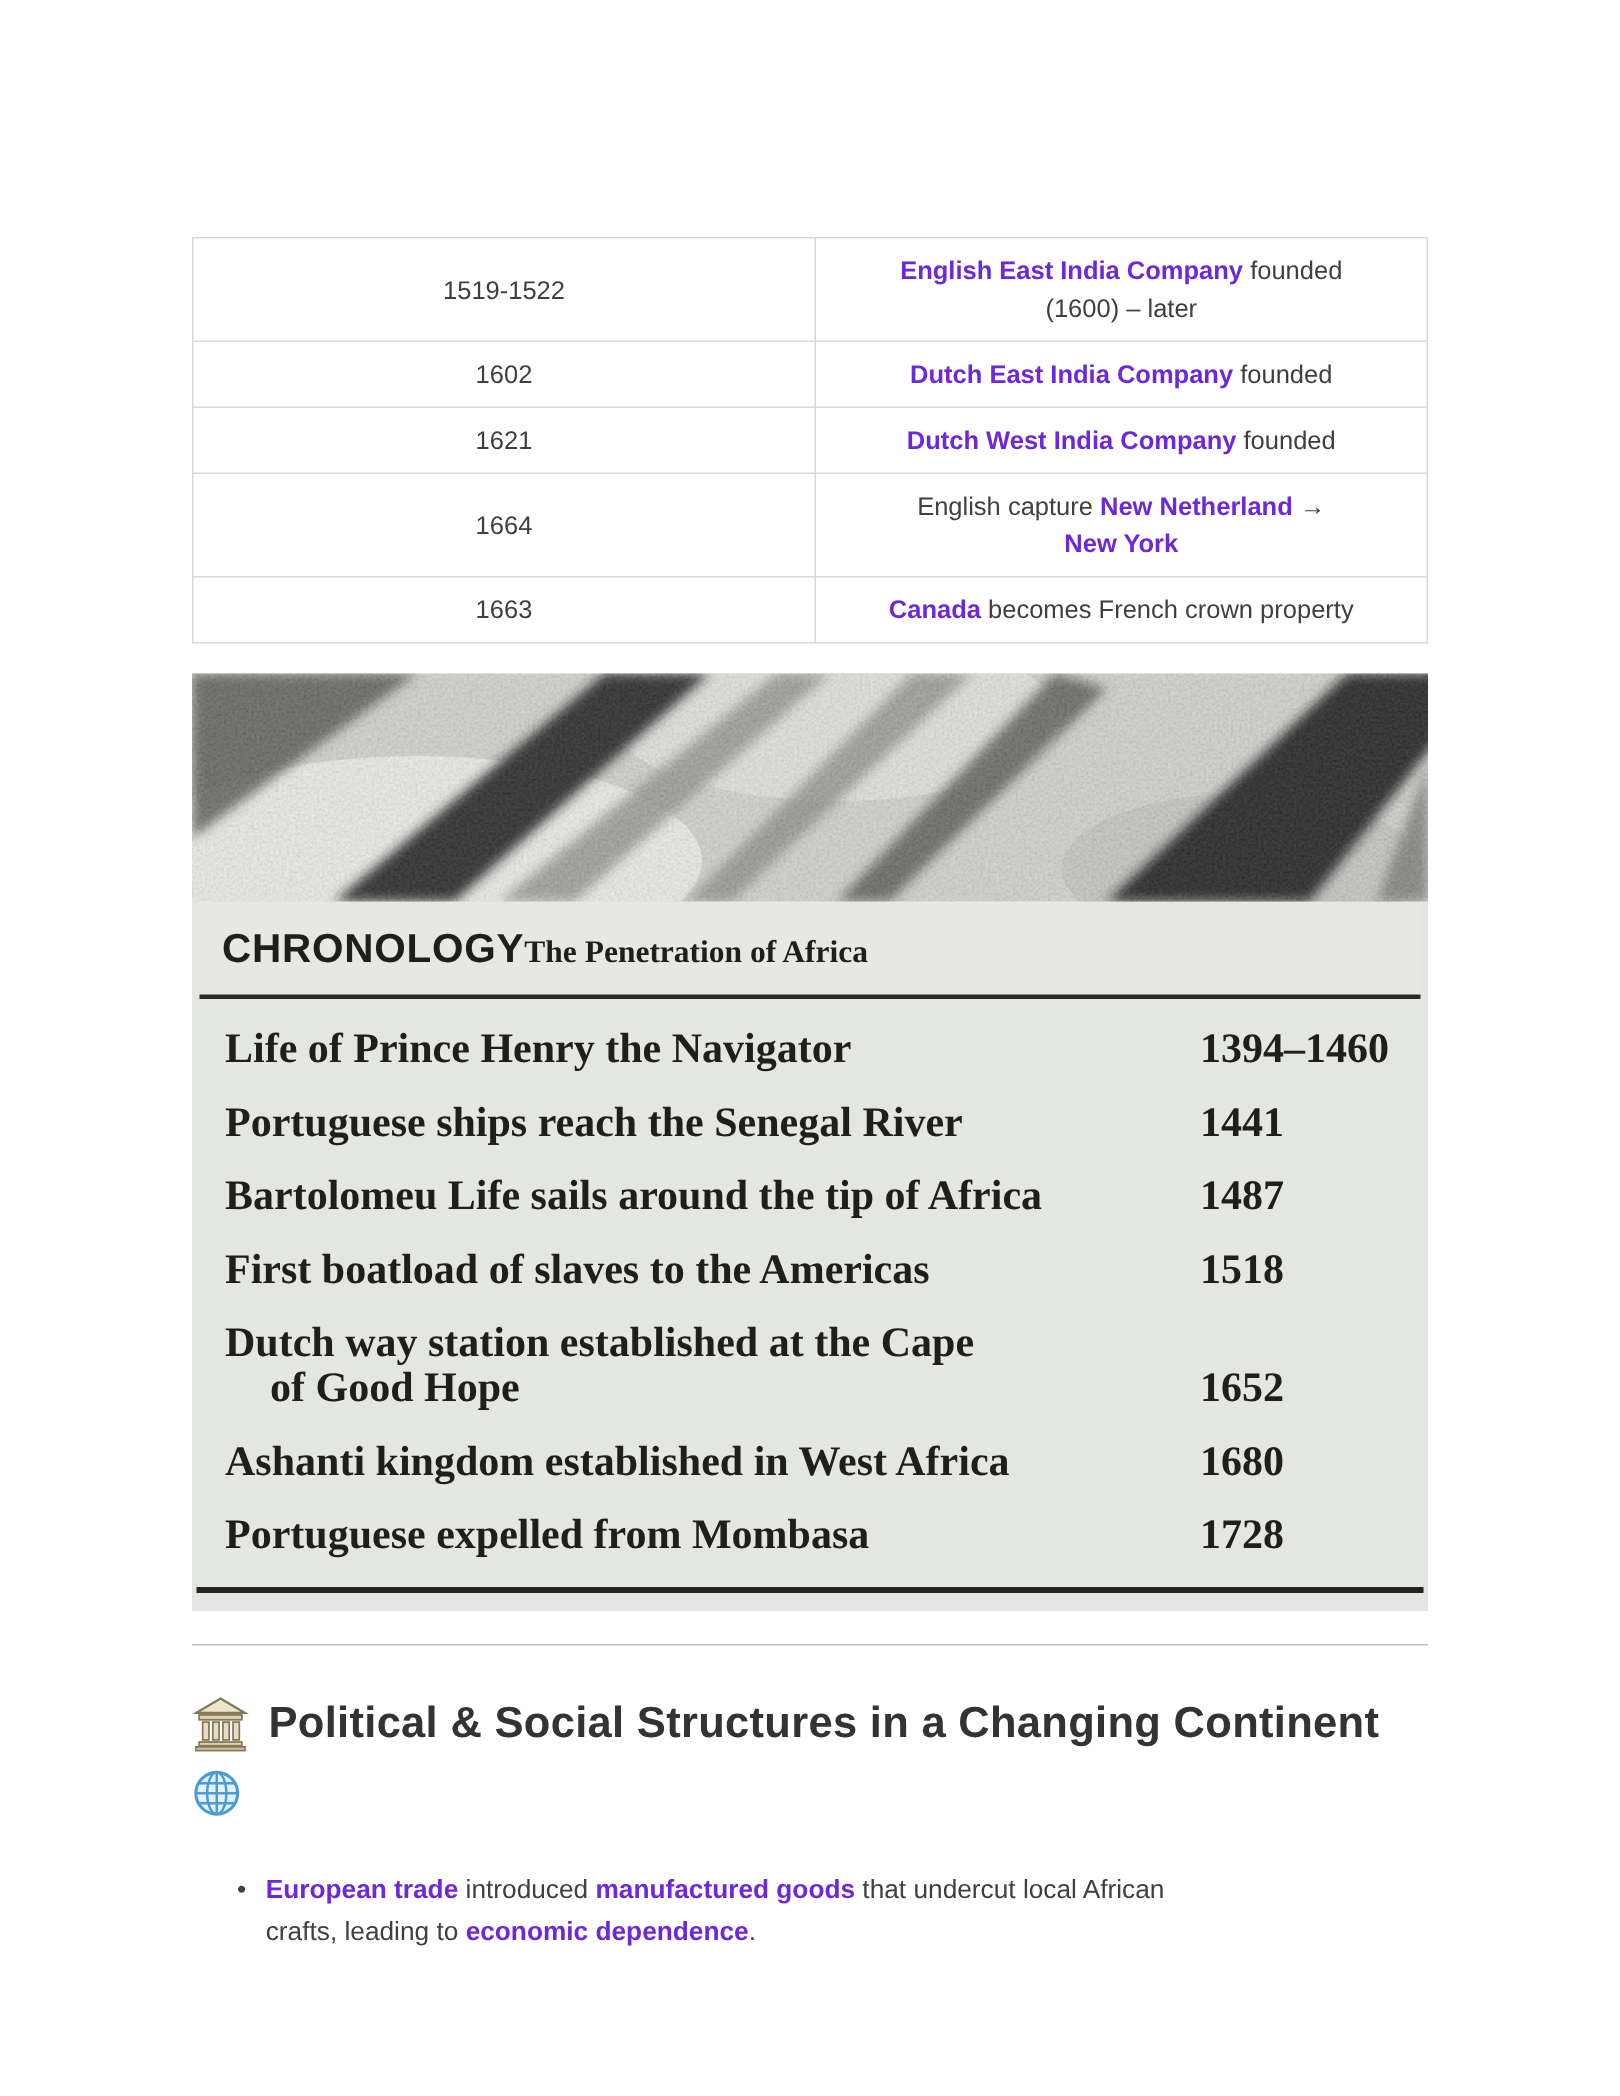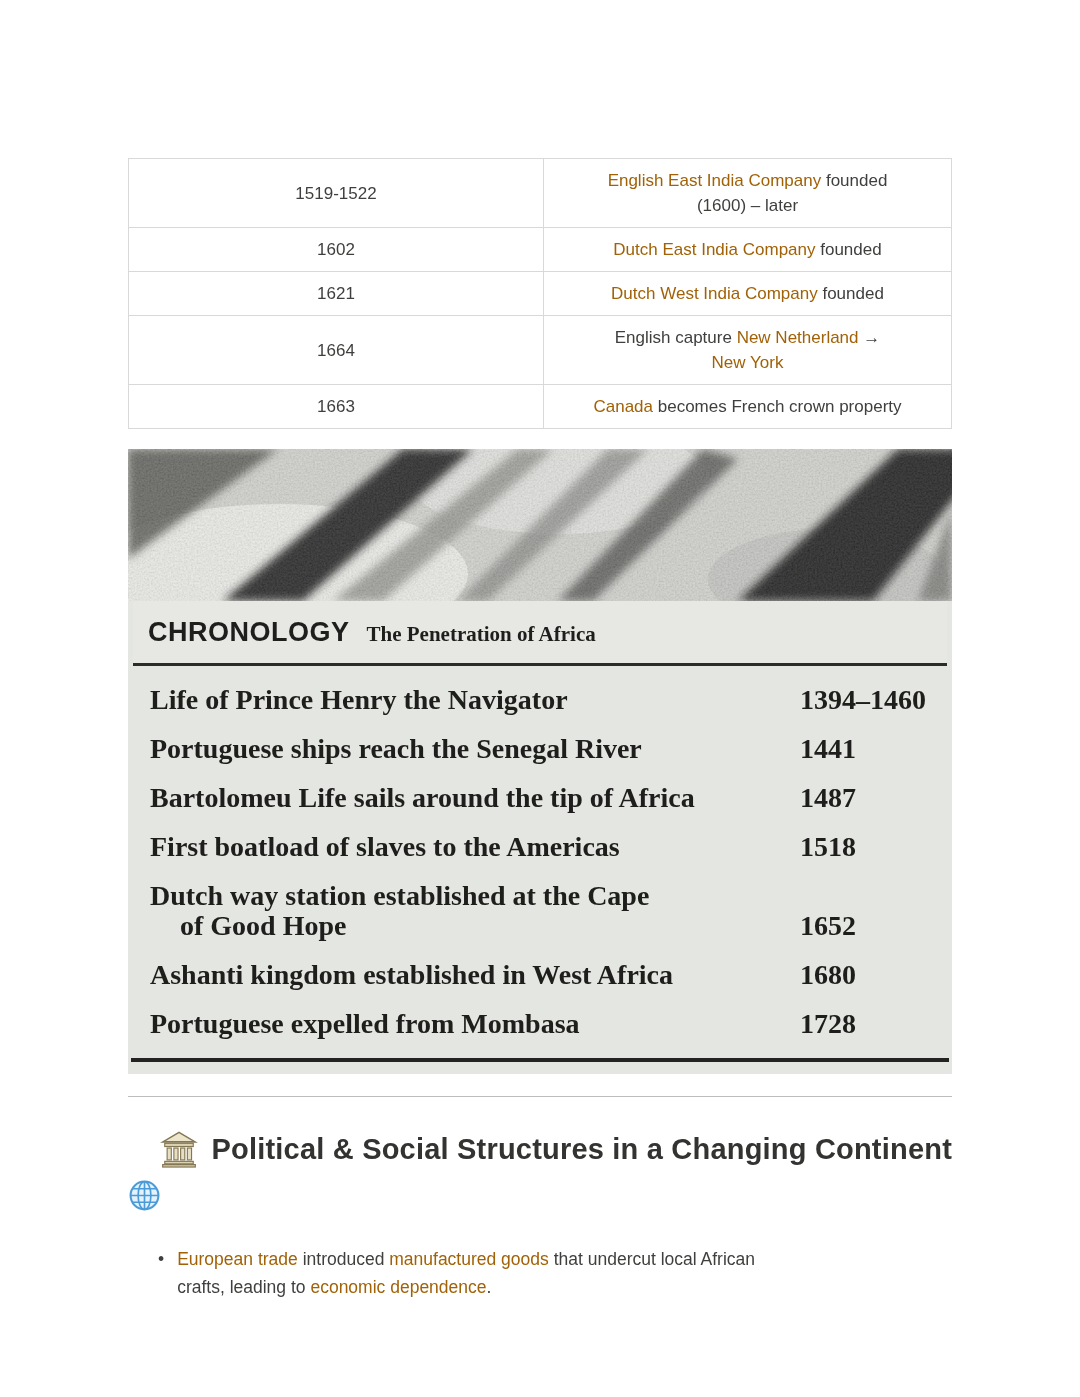--- a/index.html
+++ b/index.html
@@ -29,37 +29,36 @@
     color: #3F3F3D;
     font-size: 17px;
   }
   table.timeline td {
     border: 1px solid #D9D9D9;
     text-align: center;
     vertical-align: middle;
     padding: 9px 14px;
     line-height: 25px;
   }
-  .term { color: #a16207; font-weight: 400; }
+  .term { color: #6d28d9; font-weight: 700; }
 
   
   figure.scan {
     margin: 20px 0 0;
     background: #E4E6E1;
     padding-bottom: 12px;
   }
   .photo { height: 152px; }
   .photo svg { display: block; width: 100%; height: 152px; }
   .scan-header {
     margin: 0 5px;
     padding: 16px 15px 15px;
     border-bottom: 3px solid #2B2B29;
     display: flex;
     align-items: baseline;
-    gap: 17px;
     background: #E7E8E4;
   }
   .scan-label {
     font-weight: 700;
     font-size: 27px;
     letter-spacing: 0.5px;
     color: #1E1E1C;
   }
   .scan-title {
     font-family: "Liberation Serif", "DejaVu Serif", serif;
@@ -87,21 +86,20 @@
   
   .section-heading {
     display: flex;
     align-items: center;
     gap: 13px;
     margin: 33px 0 0;
     font-size: 29px;
     font-weight: 700;
     color: #333331;
     letter-spacing: 0.2px;
-    justify-content: flex-end;
   }
   .icon-building svg { width: 38px; height: 38px; display: block; }
   .globe-row { margin-top: 11px; }
   .icon-globe svg { width: 33px; height: 33px; display: block; }
 
   
   .bullet-item {
     display: flex;
     margin-top: 33px;
     padding-left: 30px;

